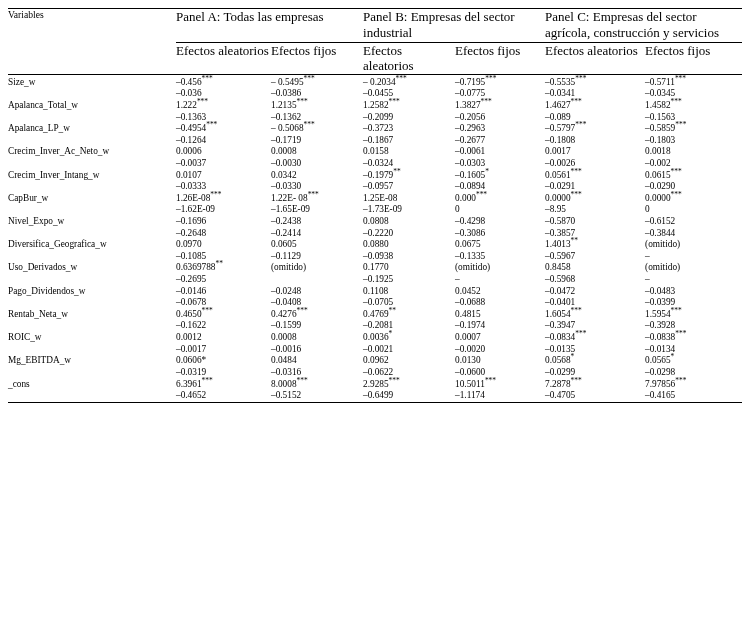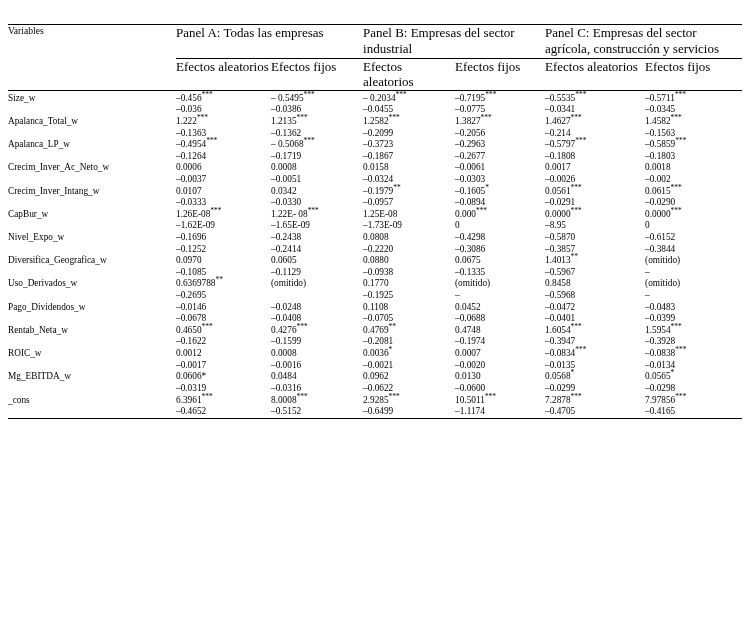--- a/index.html
+++ b/index.html
@@ -11,21 +11,21 @@
     width: 750px;
     height: 626px;
     font-family: "Liberation Serif", serif;
     color: #000000;
     overflow: hidden;
   }
   .sheet {
     width: 750px;
     height: 537px;
     box-sizing: border-box;
-    padding: 24px 8px 0 8px;
+    padding: 8px 8px 0 8px;
     position: relative;
   }
   table.reg {
     border-collapse: collapse;
     width: 734px;
     table-layout: fixed;
     font-size: 9.3px;
   }
   table.reg td, table.reg th {
     vertical-align: top;
@@ -140,21 +140,21 @@
           <td>1.3827<sup class="star">***</sup></td>
           <td>1.4627<sup class="star">***</sup></td>
           <td>1.4582<sup class="star">***</sup></td>
         </tr>
         <tr class="se">
           <td></td>
           <td>–0.1363</td>
           <td>–0.1362</td>
           <td>–0.2099</td>
           <td>–0.2056</td>
-          <td>–0.214</td>
+          <td>–0.089</td>
           <td>–0.1563</td>
         </tr>
         <tr class="coef">
           <td class="varname">Apalanca_LP_w</td>
           <td>–0.4954<sup class="star">***</sup></td>
           <td>– 0.5068<sup class="star">***</sup></td>
           <td>–0.3723</td>
           <td>–0.2963</td>
           <td>–0.5797<sup class="star">***</sup></td>
           <td>–0.5859<sup class="star">***</sup></td>
@@ -173,21 +173,21 @@
           <td>0.0006</td>
           <td>0.0008</td>
           <td>0.0158</td>
           <td>–0.0061</td>
           <td>0.0017</td>
           <td>0.0018</td>
         </tr>
         <tr class="se">
           <td></td>
           <td>–0.0037</td>
-          <td>–0.0051</td>
+          <td>–0.0030</td>
           <td>–0.0324</td>
           <td>–0.0303</td>
           <td>–0.0026</td>
           <td>–0.002</td>
         </tr>
         <tr class="coef">
           <td class="varname">Crecim_Inver_Intang_w</td>
           <td>0.0107</td>
           <td>0.0342</td>
           <td>–0.1979<sup class="star">**</sup></td>
@@ -226,21 +226,21 @@
           <td class="varname">Nivel_Expo_w</td>
           <td>–0.1696</td>
           <td>–0.2438</td>
           <td>0.0808</td>
           <td>–0.4298</td>
           <td>–0.5870</td>
           <td>–0.6152</td>
         </tr>
         <tr class="se">
           <td></td>
-          <td>–0.1252</td>
+          <td>–0.2648</td>
           <td>–0.2414</td>
           <td>–0.2220</td>
           <td>–0.3086</td>
           <td>–0.3857</td>
           <td>–0.3844</td>
         </tr>
         <tr class="coef">
           <td class="varname">Diversifica_Geografica_w</td>
           <td>0.0970</td>
           <td>0.0605</td>
@@ -292,21 +292,21 @@
           <td>–0.0705</td>
           <td>–0.0688</td>
           <td>–0.0401</td>
           <td>–0.0399</td>
         </tr>
         <tr class="coef">
           <td class="varname">Rentab_Neta_w</td>
           <td>0.4650<sup class="star">***</sup></td>
           <td>0.4276<sup class="star">***</sup></td>
           <td>0.4769<sup class="star">**</sup></td>
-          <td>0.4748</td>
+          <td>0.4815</td>
           <td>1.6054<sup class="star">***</sup></td>
           <td>1.5954<sup class="star">***</sup></td>
         </tr>
         <tr class="se">
           <td></td>
           <td>–0.1622</td>
           <td>–0.1599</td>
           <td>–0.2081</td>
           <td>–0.1974</td>
           <td>–0.3947</td>

